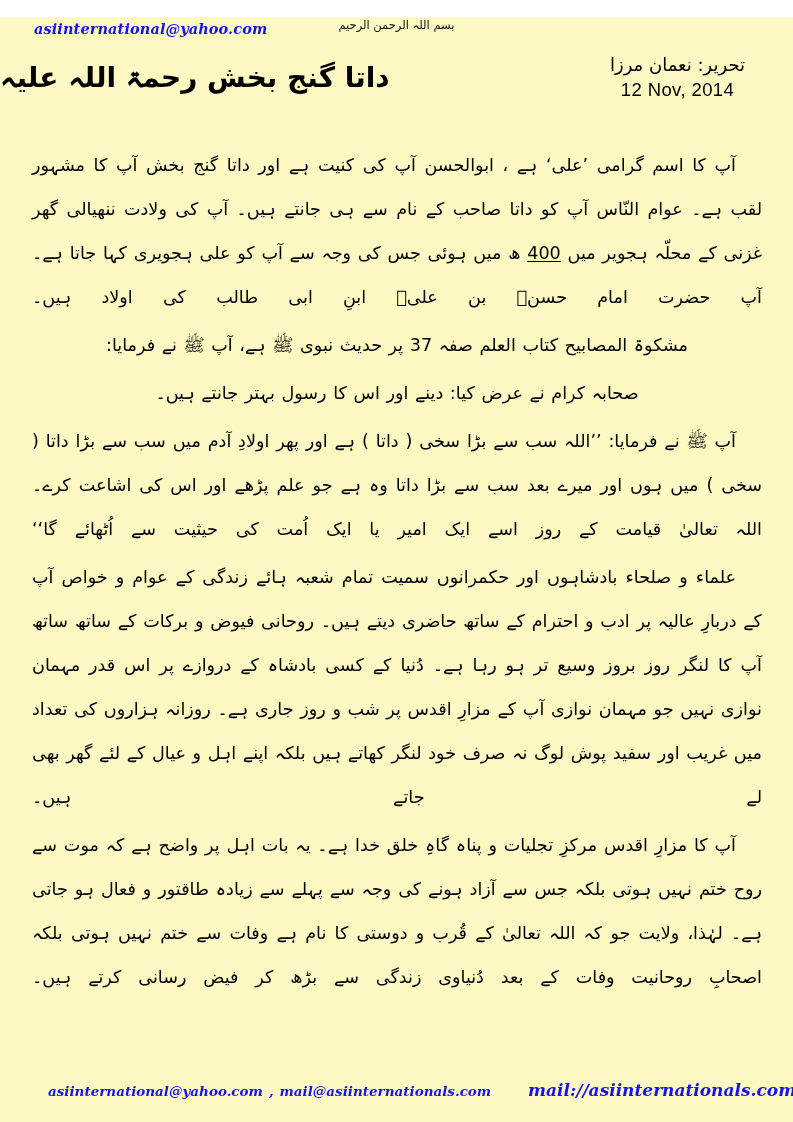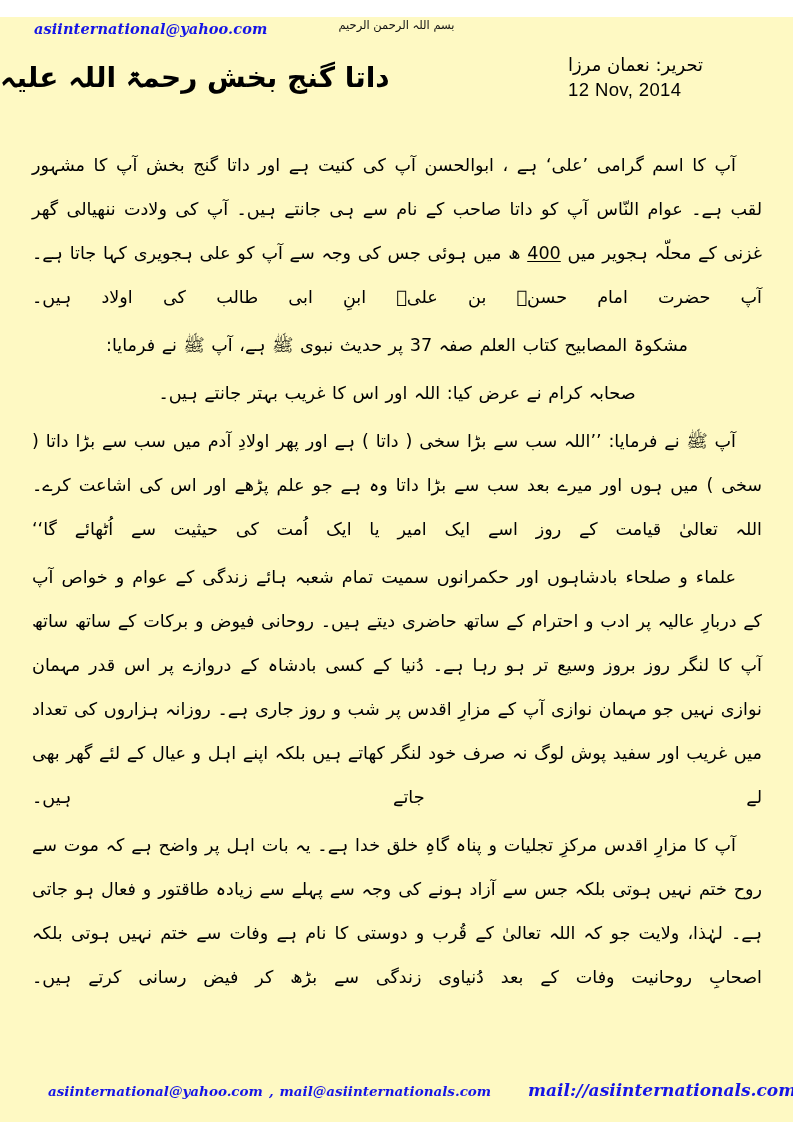--- a/index.html
+++ b/index.html
@@ -48,23 +48,23 @@
     text-align: center;
     direction: rtl;
     font-size: 11.5px;
     line-height: 1.2;
     font-family: "DejaVu Sans", sans-serif;
     color: #111;
   }
   .hdr-byline {
     position: absolute;
     top: 34px;
-    left: 568px;
+    left: 580px;
     width: 195px;
-    text-align: left;
+    text-align: center;
     direction: rtl;
   }
   .hdr-author {
     font-size: 18px;
     line-height: 1.5;
     white-space: nowrap;
   }
   .hdr-date {
     direction: ltr;
     font-size: 18.5px;
@@ -165,21 +165,21 @@
       <span>آپ کا اسم گرامی  ’علی‘  ہے ،  ابوالحسن آپ کی کنیت ہے اور داتا گنج بخش آپ کا مشہور لقب ہے۔ عوام النّاس آپ کو داتا صاحب کے نام سے ہی جانتے ہیں۔ آپ کی ولادت ننھیالی گھر غزنی کے محلّہ ہجویر میں <span class="u">400</span> ھ میں ہوئی جس کی وجہ سے آپ کو علی ہجویری کہا جاتا ہے۔ آپ حضرت امام حسنؒ بن علیؓ ابنِ ابی طالب کی اولاد ہیں۔</span>
     </p>
 
 
     <p class="para center">
       <span>مشکوۃ المصابیح کتاب العلم صفہ 37 پر حدیث نبوی ﷺ ہے،  آپ ﷺ نے فرمایا:</span>
     </p>
 
 
     <p class="para center">
-      <span>صحابہ کرام نے عرض کیا:  اللہ اور اس کا غریب بہتر جانتے ہیں۔</span>
+      <span>صحابہ کرام نے عرض کیا:  دینے اور اس کا رسول بہتر جانتے ہیں۔</span>
     </p>
 
     <p class="para">
       <span>آپ ﷺ نے فرمایا:  ’’اللہ سب سے بڑا سخی ( داتا ) ہے اور پھر اولادِ آدم میں سب سے بڑا داتا ( سخی ) میں ہوں اور میرے بعد سب سے بڑا داتا وہ ہے جو علم پڑھے اور اس کی اشاعت کرے۔ اللہ تعالیٰ قیامت کے روز اسے ایک امیر یا ایک اُمت کی حیثیت سے اُٹھائے گا‘‘</span>
     </p>
 
     <p class="para">
       <span>علماء و صلحاء بادشاہوں اور حکمرانوں سمیت تمام شعبہ ہائے زندگی کے عوام و خواص آپ کے دربارِ عالیہ پر ادب و احترام کے ساتھ حاضری دیتے ہیں۔ روحانی فیوض و برکات کے ساتھ ساتھ آپ کا لنگر روز بروز وسیع تر ہو رہا ہے۔ دُنیا کے کسی بادشاہ کے دروازے پر اس قدر مہمان نوازی نہیں جو مہمان نوازی آپ کے مزارِ اقدس پر شب و روز جاری ہے۔ روزانہ ہزاروں کی تعداد میں غریب اور سفید پوش لوگ نہ صرف خود لنگر کھاتے ہیں بلکہ اپنے اہل و عیال کے لئے گھر بھی لے جاتے ہیں۔</span>
     </p>
 

